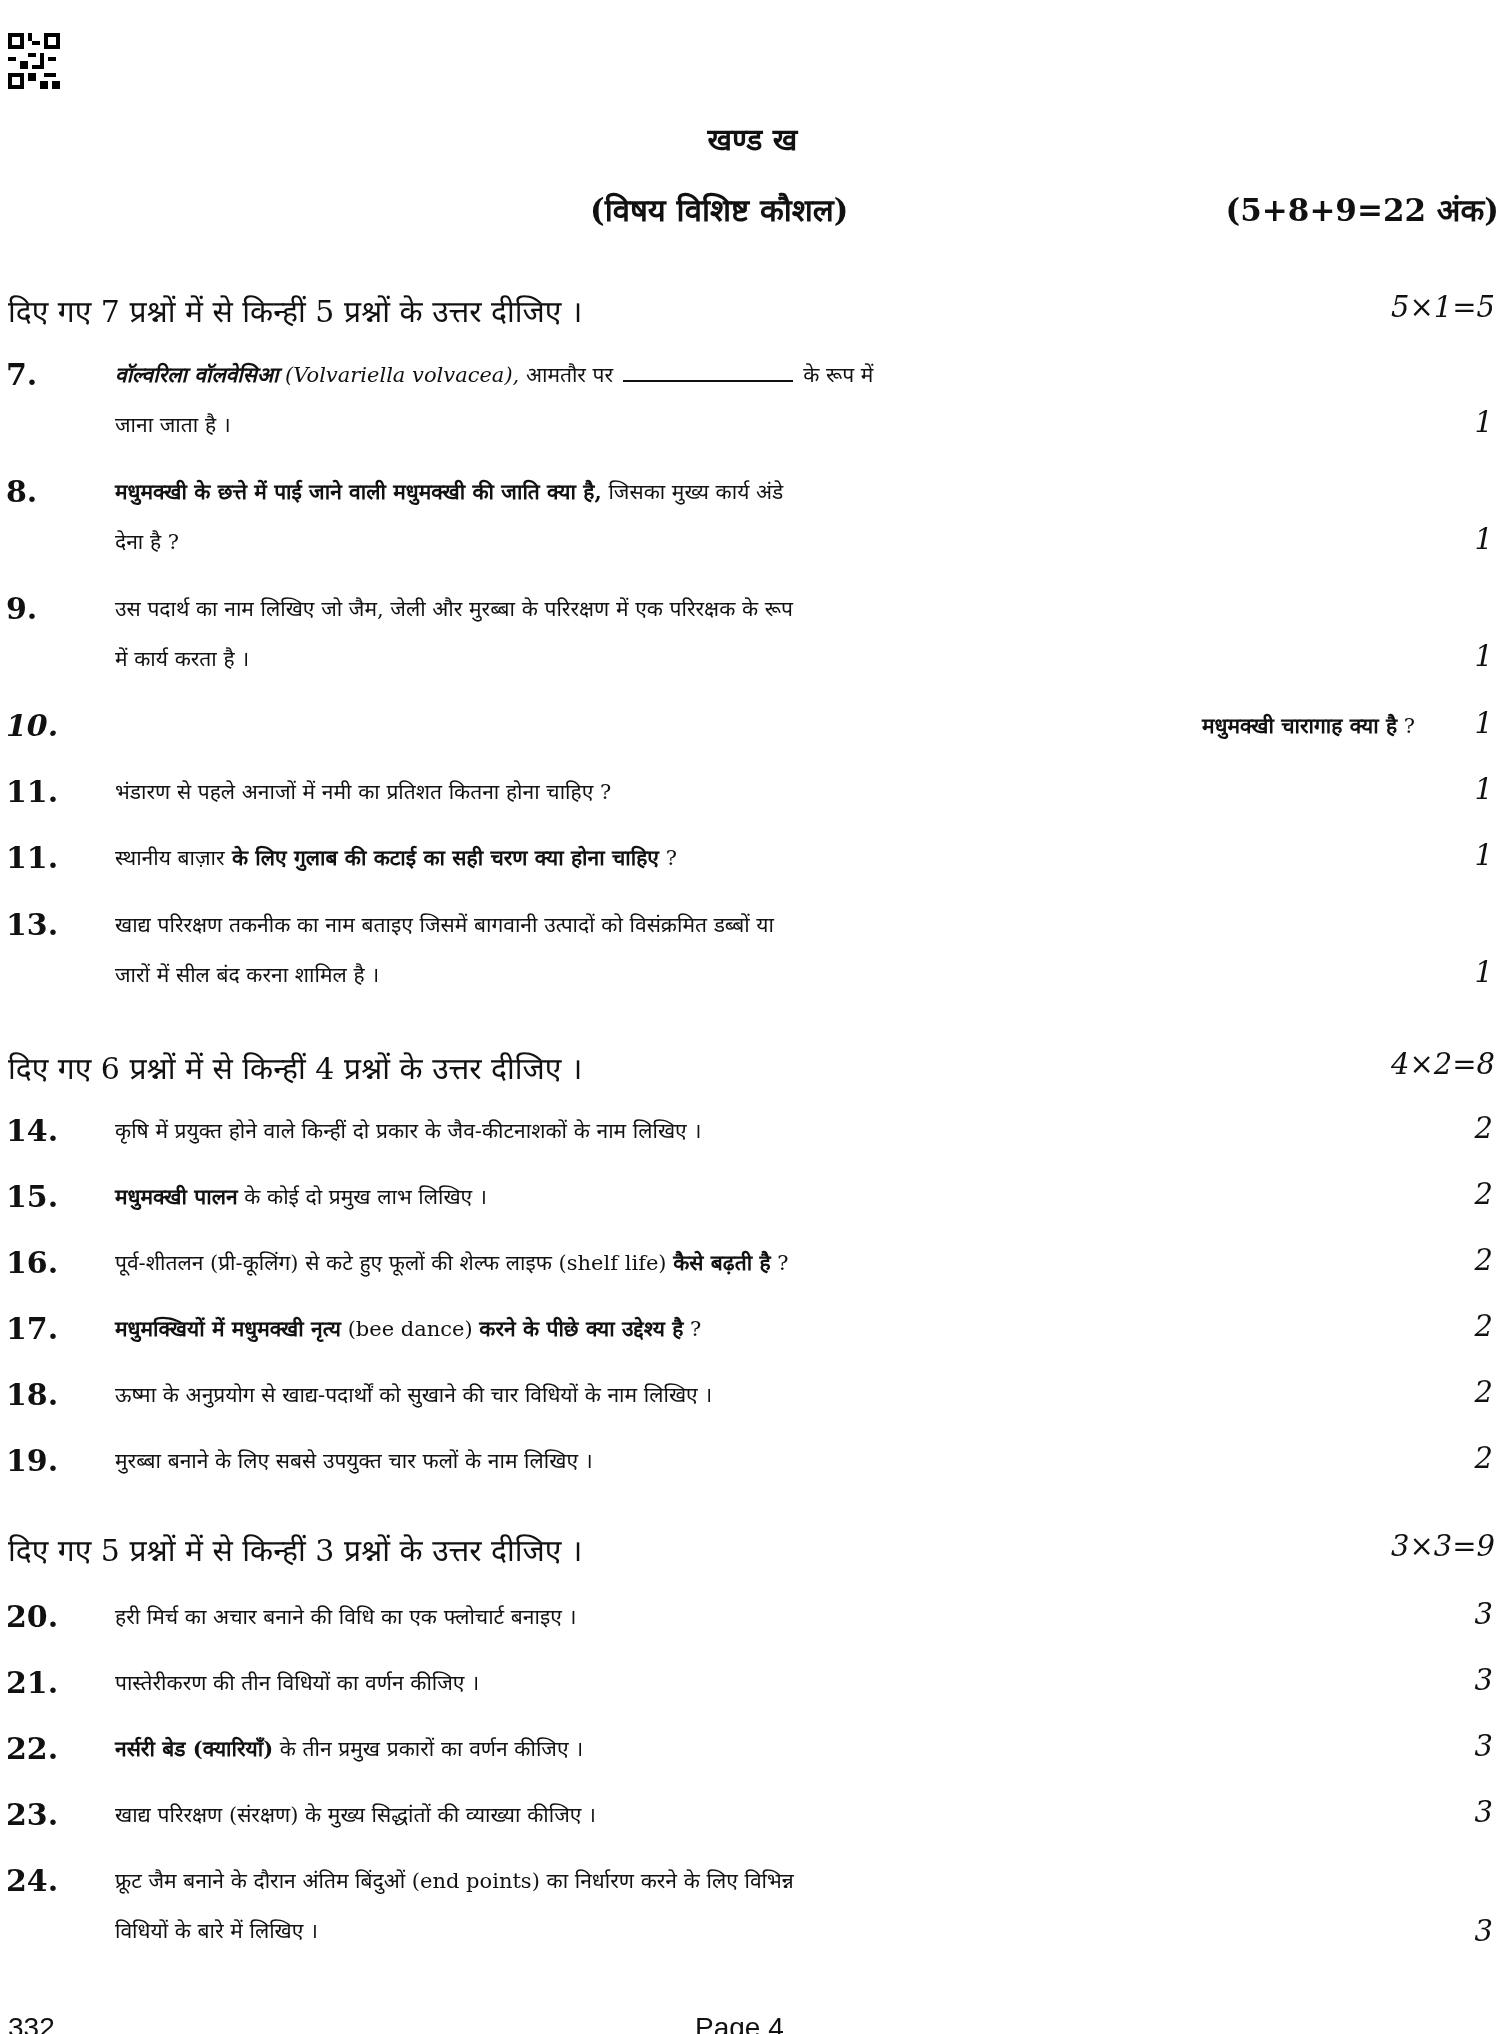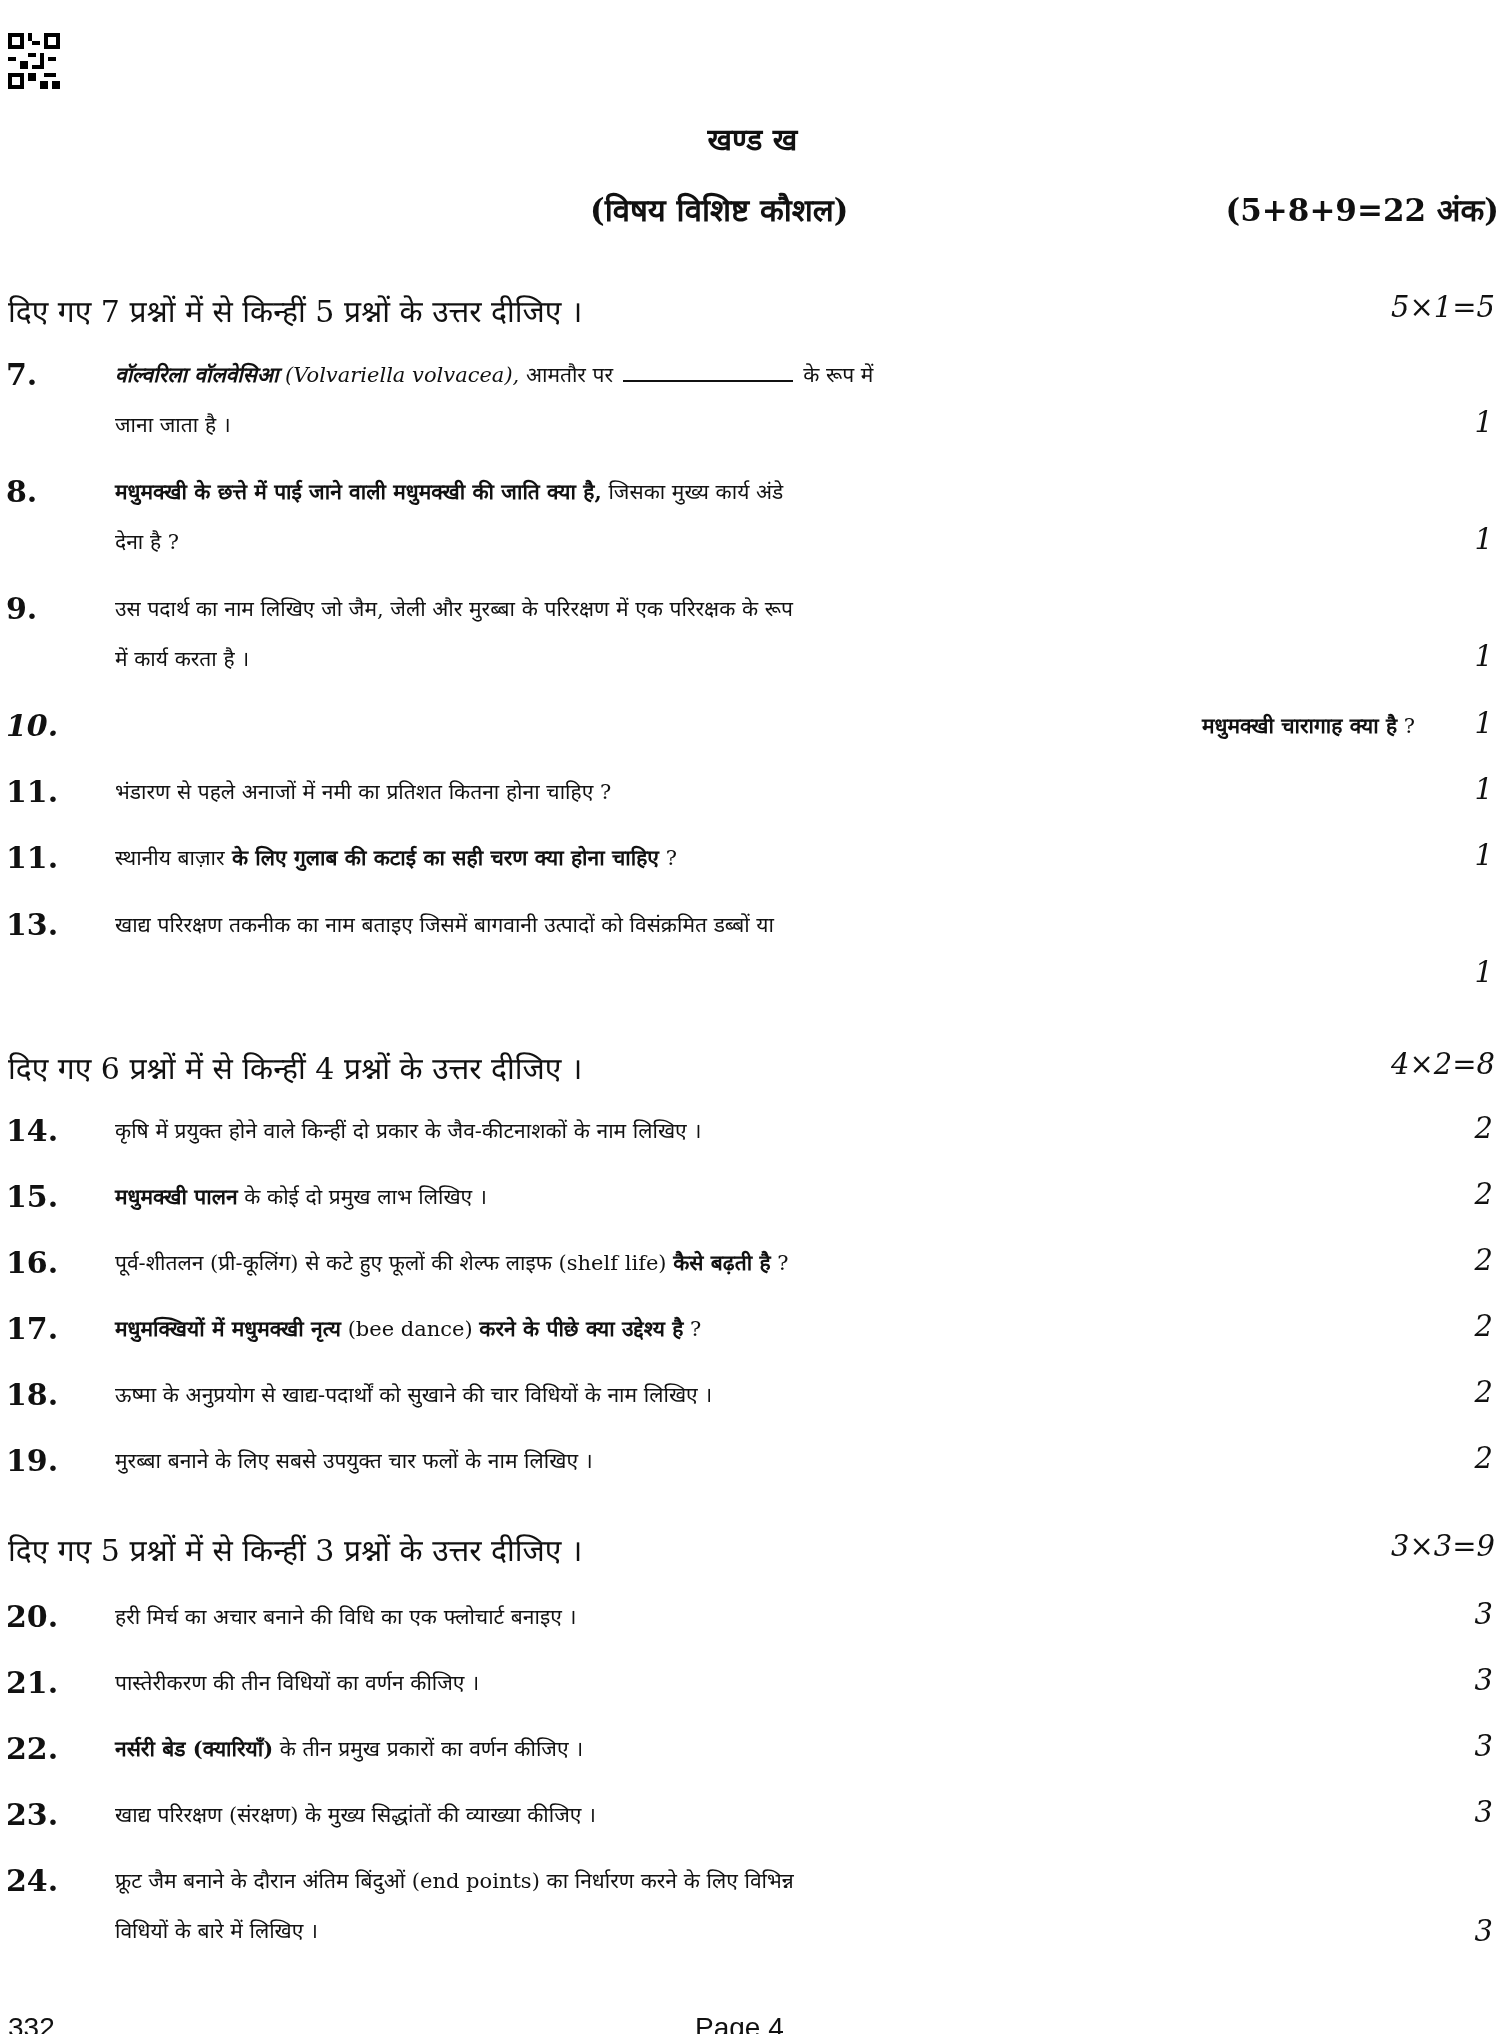--- a/index.html
+++ b/index.html
@@ -89,20 +89,21 @@
 
 <div class="abs qnum" style="top:840px;">11.</div>
 <div class="abs qtext" style="top:833px;">
   <span>स्थानीय बाज़ार</span><span class="b"> के लिए गुलाब की कटाई का सही चरण क्या होना चाहिए</span><span> ?</span>
 </div>
 <div class="abs qmark" style="top:838px;">1</div>
 
 <div class="abs qnum" style="top:907px;">13.</div>
 <div class="abs qtext" style="top:900px;">
   <span>खाद्य परिरक्षण तकनीक का नाम बताइए जिसमें बागवानी उत्पादों को विसंक्रमित डब्बों या</span><br>
+  <span>जारों में सील बंद करना शामिल है ।</span>
 </div>
 <div class="abs qmark" style="top:955px;">1</div>
 
 <div class="abs instr" style="top:1047px;">दिए गए 6 प्रश्नों में से किन्हीं 4 प्रश्नों के उत्तर दीजिए ।</div>
 <div class="abs instr-marks" style="top:1047px;">4×2=8</div>
 
 <div class="abs qnum" style="top:1113px;">14.</div>
 <div class="abs qtext" style="top:1106px;">
   <span>कृषि में प्रयुक्त होने वाले किन्हीं दो प्रकार के जैव-कीटनाशकों के नाम लिखिए ।</span>
 </div>

